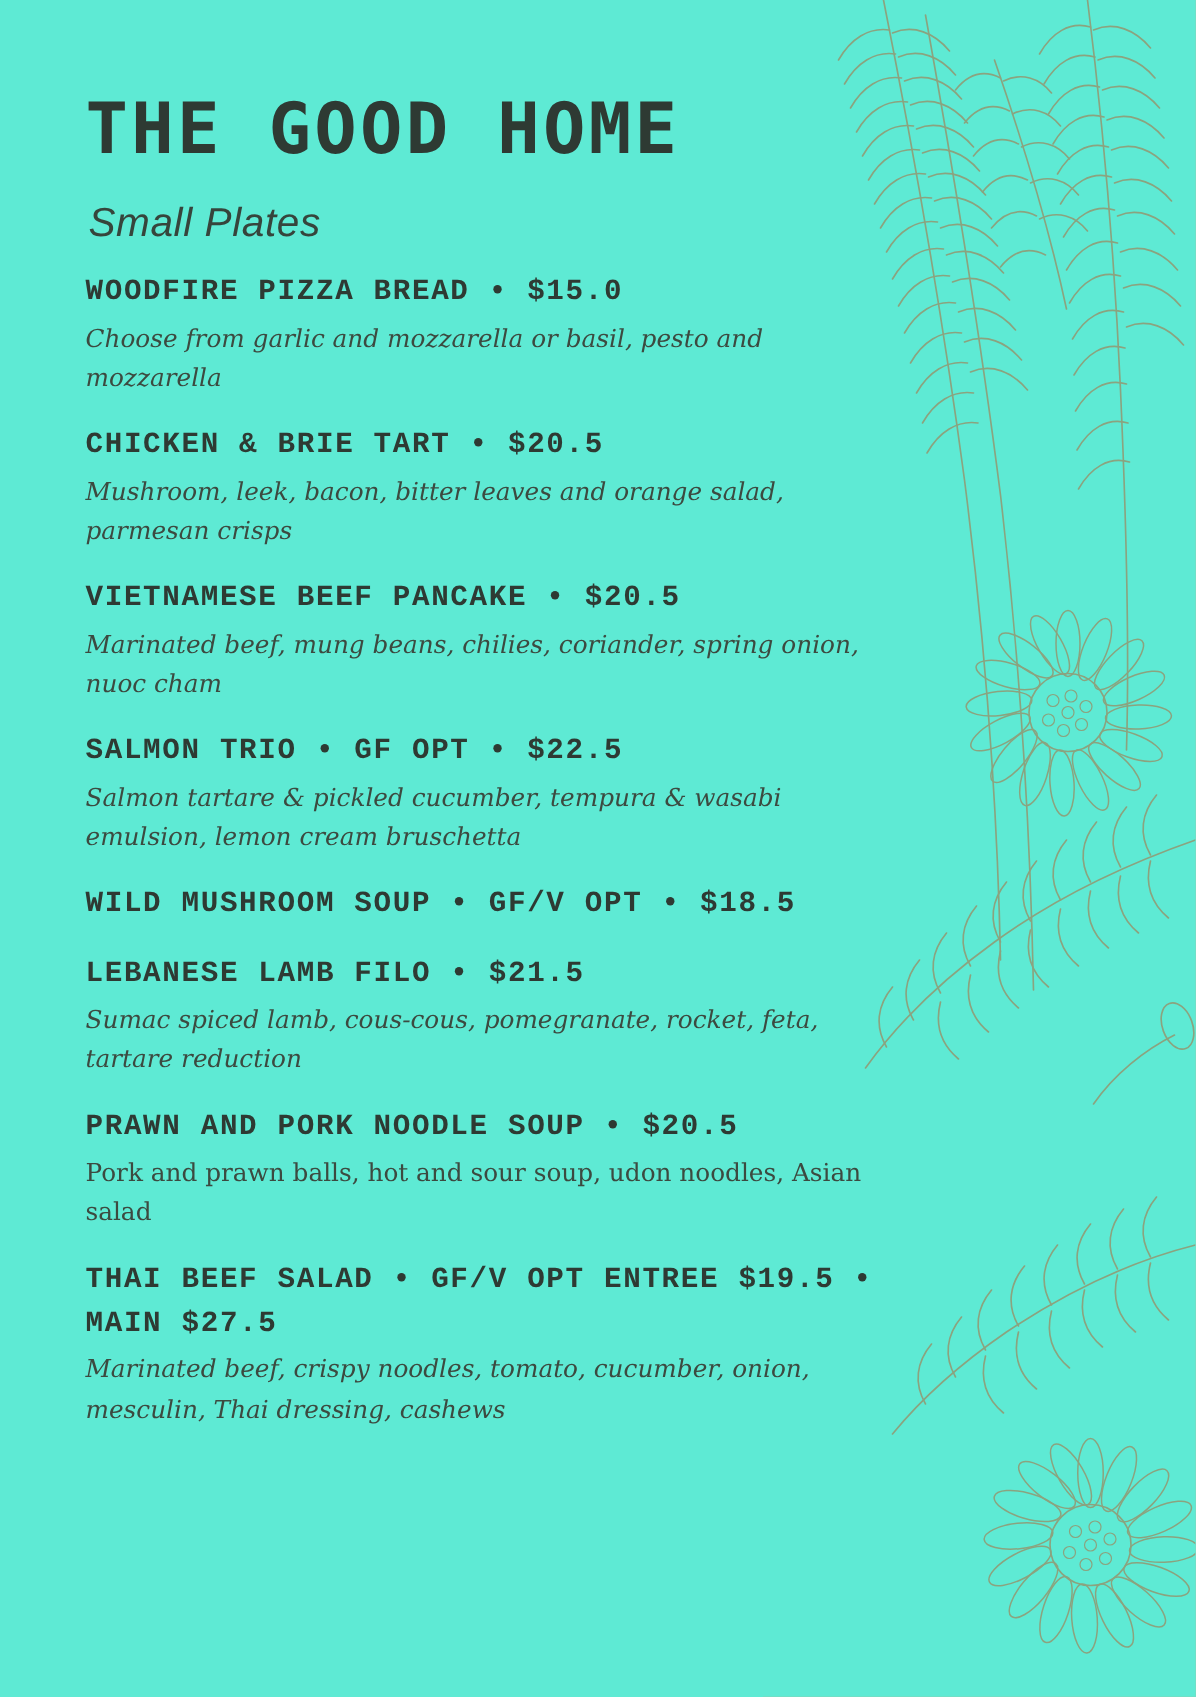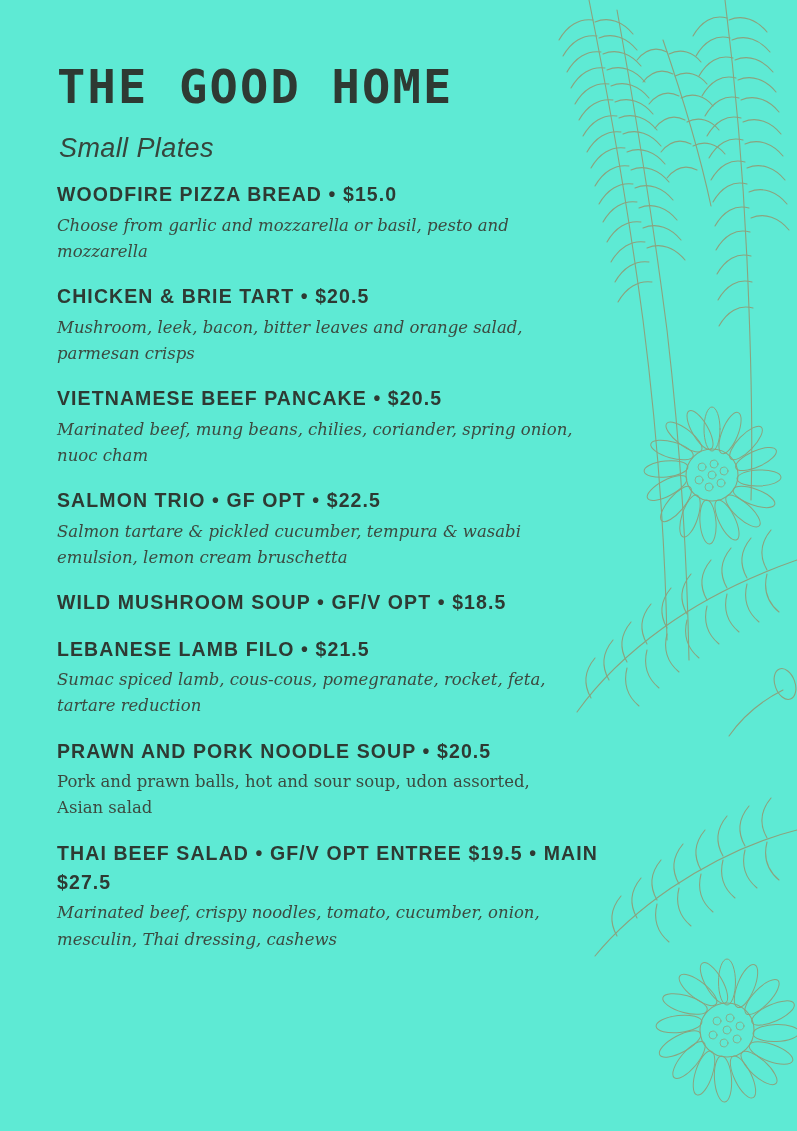--- a/index.html
+++ b/index.html
@@ -55,21 +55,21 @@
     font-style: italic;
     font-weight: normal;
     font-size: 27px;
     color: #36453c;
     letter-spacing: 0.4px;
   }
   .item {
     margin: 0 0 17px 0;
   }
   .item-name {
-    font-family: Liberation Sans, sans-serif;
+    font-family: Liberation Mono, monospace;
     font-weight: bold;
     font-size: 19.5px;
     letter-spacing: 1.1px;
     color: #2e3a33;
     text-transform: uppercase;
     line-height: 1.5;
     margin: 0 0 3px 0;
   }
   .item-desc {
     font-family: "DejaVu Serif", serif;
@@ -327,21 +327,21 @@
       <div class="item-name">WILD MUSHROOM SOUP • GF/V OPT • $18.5</div>
     </div>
 
     <div class="item">
       <div class="item-name">LEBANESE LAMB FILO • $21.5</div>
       <div class="item-desc">Sumac spiced lamb, cous-cous, pomegranate, rocket, feta, tartare reduction</div>
     </div>
 
     <div class="item">
       <div class="item-name">PRAWN AND PORK NOODLE SOUP • $20.5</div>
-      <div class="item-desc upright">Pork and prawn balls, hot and sour soup, udon assorted, Asian salad</div>
+      <div class="item-desc upright">Pork and prawn balls, hot and sour soup, udon noodles, Asian salad</div>
     </div>
 
     <div class="item">
       <div class="item-name">THAI BEEF SALAD • GF/V OPT ENTREE $19.5 • MAIN $27.5</div>
       <div class="item-desc">Marinated beef, crispy noodles, tomato, cucumber, onion, mesculin, Thai dressing, cashews</div>
     </div>
   </div>
 </div>
 
 </body></html>

